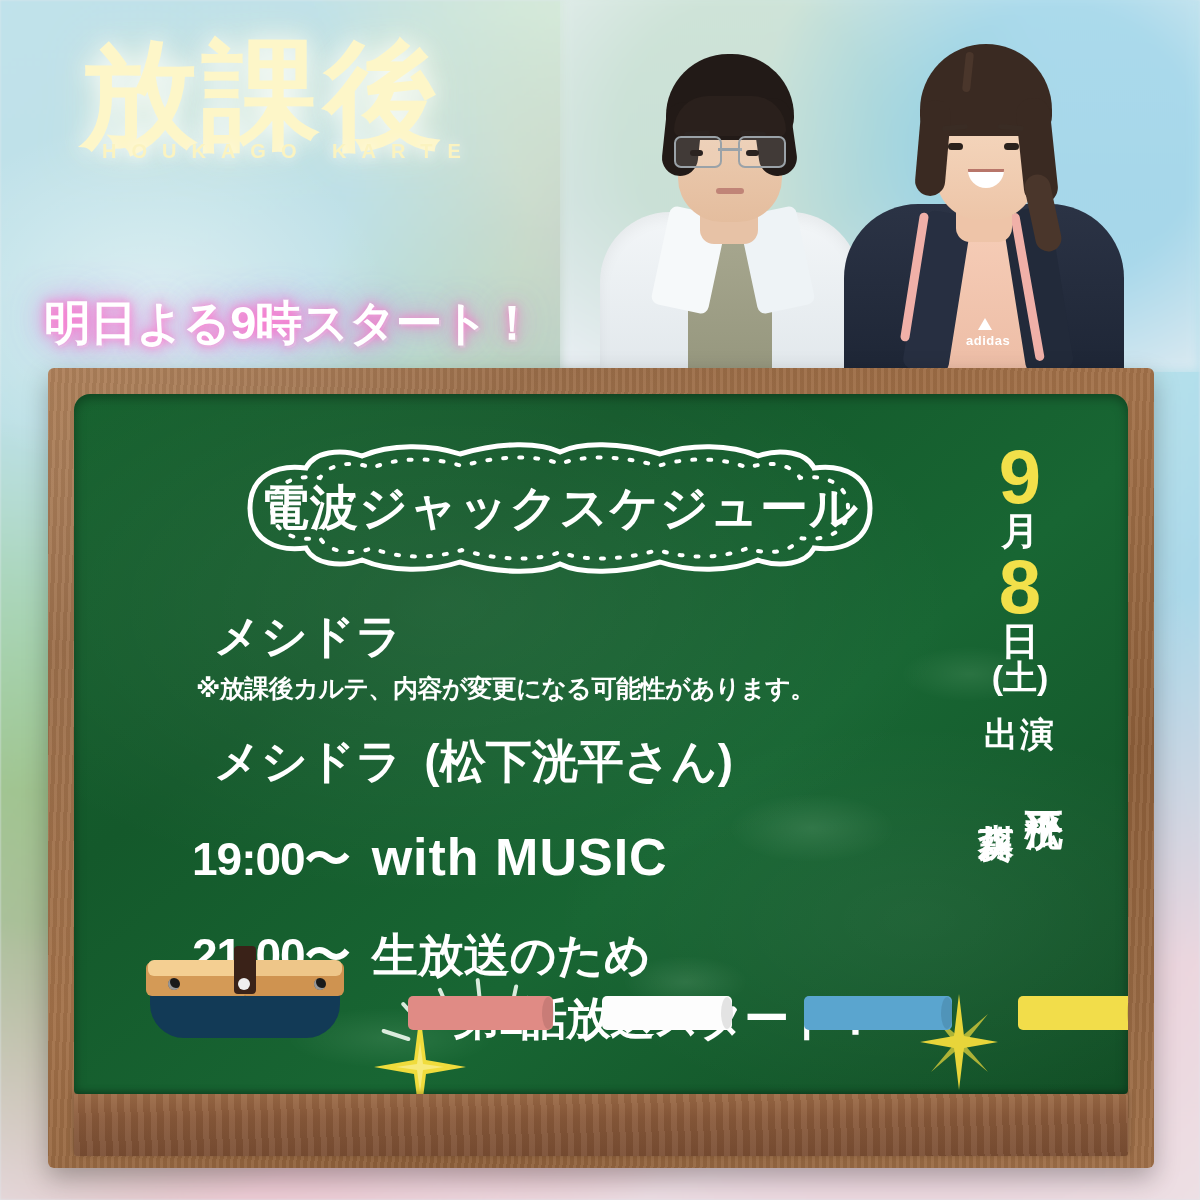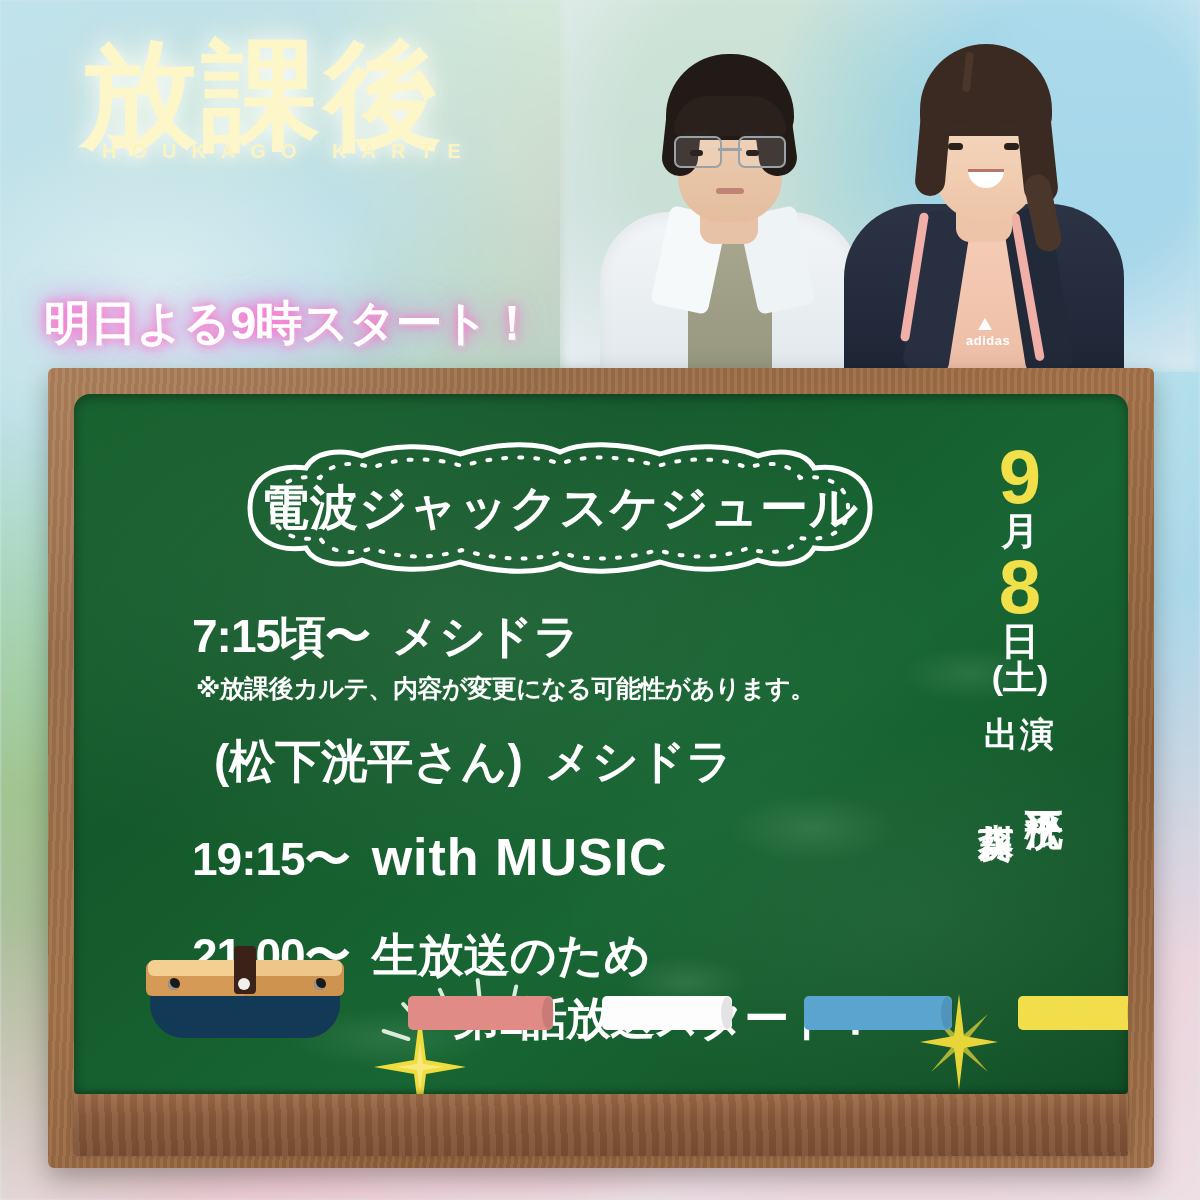--- a/index.html
+++ b/index.html
@@ -292,32 +292,31 @@
       <div class="spark" style="left:846px;top:600px;">
         <svg width="78" height="96" viewBox="0 0 78 96">
           <path d="M39,0 L44,42 L78,48 L44,54 L39,96 L34,54 L0,48 L34,42 Z" fill="#e8d53a"></path>
           <path d="M10,18 L40,44 L68,20 L44,50 L68,78 L39,54 L11,78 L35,49 Z" fill="#e8d53a" opacity=".72"></path>
         </svg>
       </div>
 
       <div class="sched">
 
         <div class="row">
-          <span class="time">7:15頃〜</span>
           <span class="prog">メシドラ</span>
         </div>
         <div class="note">※放課後カルテ、内容が変更になる可能性があります。</div>
 
         <div class="row r2">
+          <span class="prog">メシドラ</span>
           <span class="prog small">(松下洸平さん)</span>
-          <span class="prog">メシドラ</span>
         </div>
 
         <div class="row r3">
-          <span class="time">19:15〜</span>
+          <span class="time">19:00〜</span>
           <span class="prog prog-en">with  MUSIC</span>
         </div>
 
         <div class="row r4">
           <span class="time">21:00〜</span>
           <span class="prog">生放送のため</span>
         </div>
         <div class="line2">第1話放送スタート！</div>
       </div>
 

